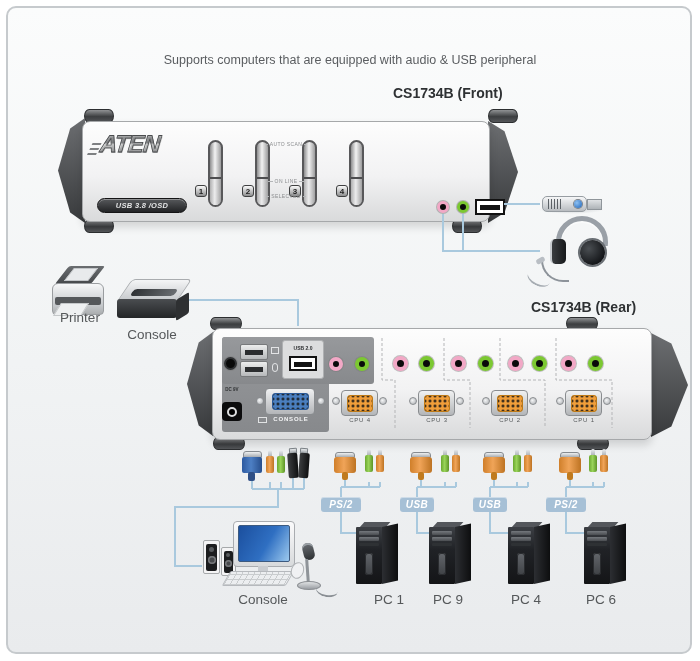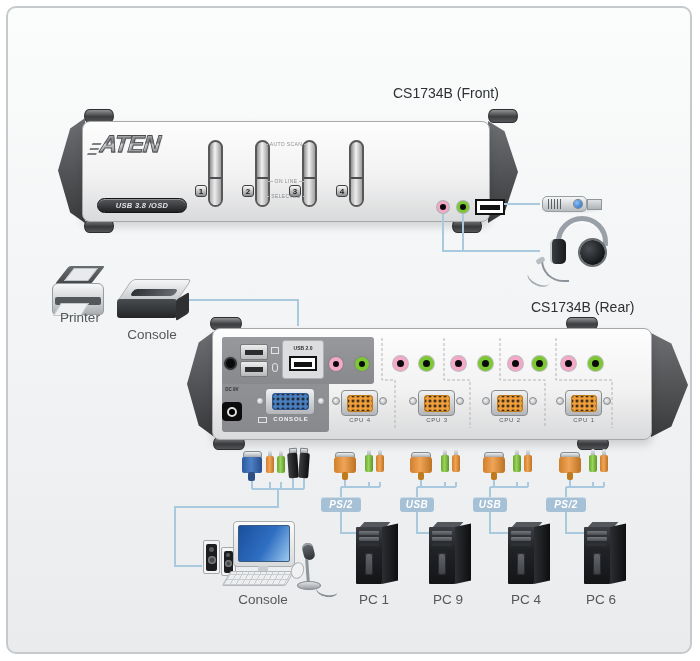--- a/index.html
+++ b/index.html
@@ -1,21 +1,21 @@
 <!DOCTYPE html>
 <html><head>
 <meta charset="utf-8">
 <style>
   html,body{margin:0;padding:0;background:#fff;}
   #stage{position:relative;width:700px;height:661px;background:#fff;font-family:"Liberation Sans",sans-serif;overflow:hidden;}
   .abs{position:absolute;box-sizing:border-box;}
   .frame{left:6px;top:6px;width:686px;height:648px;border:2px solid #c6cacd;border-radius:10px;
          background:linear-gradient(180deg,#fbfcfc 0%,#f1f3f4 55%,#e9ebed 100%);}
   .note{font-size:12.5px;color:#5a5d60;text-align:center;}
-  .model{font-weight:400;font-size:14px;color:#2e3133;}
+  .model{font-weight:700;font-size:14px;color:#2e3133;}
   .devlabel{font-size:13.5px;color:#55585a;text-align:center;}
 
   
   .foot{background:linear-gradient(180deg,#909294 0%,#3c3e40 55%,#55575a 100%);border:1px solid #2c2e30;border-radius:6px/8px;}
   .side{background:linear-gradient(180deg,#6c6e71,#383a3c);}
   .side.l{clip-path:polygon(100% 0,100% 100%,45% 90%,0 50%,45% 10%);}
   .side.r{clip-path:polygon(0 0,0 100%,55% 90%,100% 50%,55% 10%);}
   .face{background:linear-gradient(180deg,#fdfdfd 0%,#f2f2f3 55%,#d9dadb 100%);
         border:1px solid #a6a8aa;border-radius:8px;box-shadow:0 5px 9px rgba(0,0,0,.14);}
 
@@ -80,20 +80,21 @@
   .pc .btn{position:absolute;left:3px;width:20px;height:3px;background:#2e3134;border-radius:1px;}
   .pc .grille{position:absolute;left:9px;width:8px;height:22px;border-radius:3px;
         background:linear-gradient(180deg,#63666b,#3f4246);box-shadow:inset 0 0 0 1px #2a2c2f;}
 </style>
 </head>
 <body>
 
 <div id="stage">
   <div class="abs frame"></div>
 
+  <div class="abs note" style="left:0;top:53px;width:700px;">Supports computers that are equipped with audio &amp; USB peripheral</div>
   <div class="abs model" style="left:393px;top:85px;">CS1734B (Front)</div>
   <div class="abs model" style="left:531px;top:299px;">CS1734B (Rear)</div>
 
   <div class="abs foot" style="left:84px;top:109px;width:30px;height:14px;"></div>
   <div class="abs foot" style="left:488px;top:109px;width:30px;height:14px;"></div>
   <div class="abs foot" style="left:84px;top:219px;width:30px;height:14px;"></div>
   <div class="abs foot" style="left:452px;top:219px;width:30px;height:14px;"></div>
   <div class="abs side l" style="left:58px;top:118px;width:27px;height:105px;"></div>
   <div class="abs side r" style="left:488px;top:121px;width:30px;height:102px;"></div>
   <div class="abs face" style="left:82px;top:121px;width:408px;height:101px;"></div>
@@ -357,17 +358,17 @@
   </div>
   <div class="abs pc" style="left:584px;top:521px;">
     <div class="ptop"></div>
       <div class="pside"></div>
       <div class="pfront"></div>
     <div class="slot" style="top:10px;"></div>
       <div class="slot" style="top:16px;"></div>
       <div class="btn" style="top:22px;"></div>
       <div class="grille" style="top:32px;"></div>
   </div>
-  <div class="abs devlabel" style="left:344px;top:592px;width:60px;">PC 1</div>
+  <div class="abs devlabel" style="left:344px;top:592px;width:60px;text-align:right;">PC 1</div>
   <div class="abs devlabel" style="left:418px;top:592px;width:60px;">PC 9</div>
   <div class="abs devlabel" style="left:496px;top:592px;width:60px;">PC 4</div>
   <div class="abs devlabel" style="left:571px;top:592px;width:60px;">PC 6</div>
 </div>
 
 </body></html>

